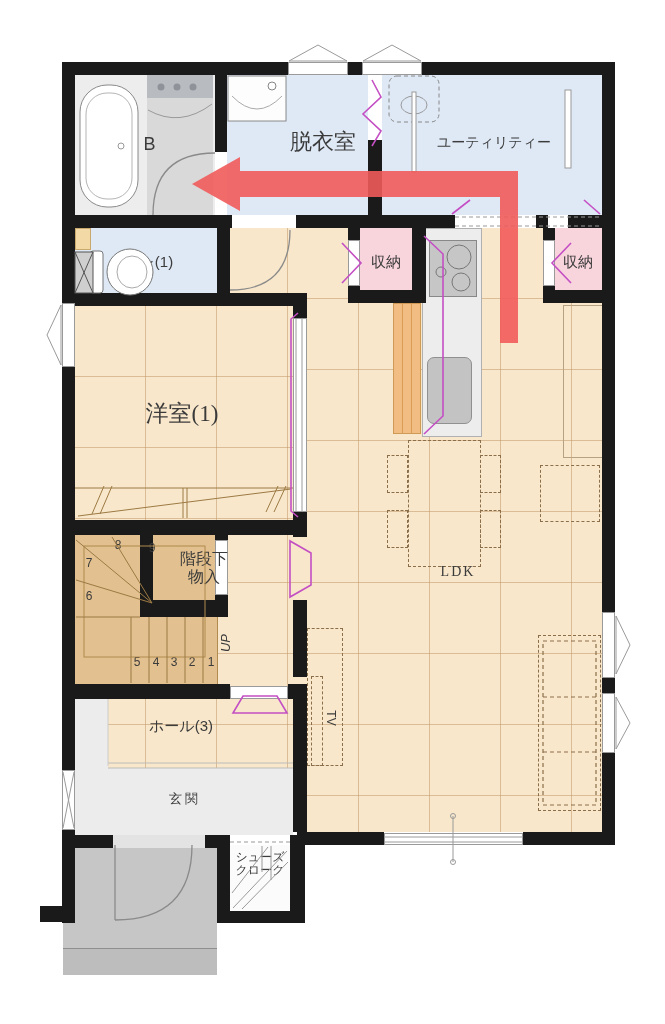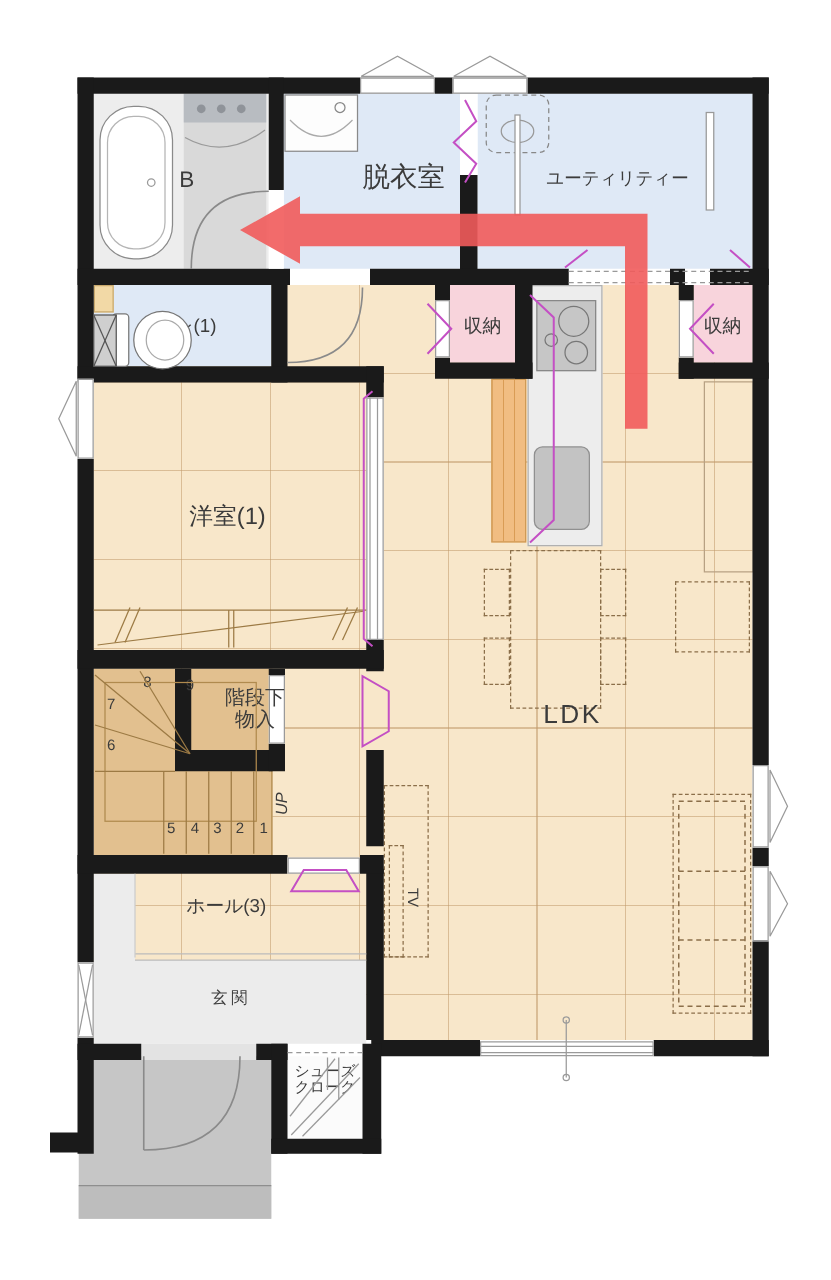--- a/index.html
+++ b/index.html
@@ -283,26 +283,26 @@
 
     <path d="M192,184 L240,157 L240,171 L518,171 L518,343 L500,343 L500,197 L240,197 L240,211 Z" fill="#f15b5b" opacity="0.9"></path>
   </svg>
 
   <div class="lbl" style="left:143px;top:144px;font-size:18px;letter-spacing:6px;">UB</div>
   <div class="lbl" style="left:303px;top:142px;font-size:22px;margin-left:20px;">脱衣室</div>
   <div class="lbl" style="left:494px;top:143px;font-size:14px;">ユーティリティー</div>
   <div class="lbl" style="left:141px;top:262px;font-size:15px;">トイレ(1)</div>
   <div class="lbl" style="left:386px;top:262px;font-size:15px;">収納</div>
   <div class="lbl" style="left:578px;top:262px;font-size:15px;">収納</div>
-  <div class="lbl" style="left:182px;top:414px;font-size:19px;">洋室(1)</div>
+  <div class="lbl" style="left:182px;top:414px;font-size:23px;font-family:Liberation Serif, serif;">洋室(1)</div>
   <div class="lbl" style="left:204px;top:568px;font-size:16px;">
     <span>階段下</span><br>
     <span>物入</span>
   </div>
-  <div class="lbl" style="left:458px;top:572px;font-size:21px;letter-spacing:2px;">LDK</div>
+  <div class="lbl" style="left:458px;top:572px;font-size:14px;letter-spacing:2px;font-family:Liberation Serif, serif;">LDK</div>
   <div class="lbl" style="left:226px;top:643px;font-size:13px;font-style:italic;transform:translate(-50%,-50%) rotate(-90deg);">UP</div>
   <div class="lbl" style="left:181px;top:726px;font-size:15px;">ホール(3)</div>
   <div class="lbl" style="left:185px;top:799px;font-size:13px;letter-spacing:3px;">玄関</div>
   <div class="lbl" style="left:260px;top:864px;font-size:12px;">
     <span>シューズ</span><br>
     <span>クローク</span>
   </div>
   <div class="lbl" style="left:330px;top:718px;font-size:12px;transform:translate(-50%,-50%) rotate(90deg);">TV</div>
 
   <div class="lbl" style="left:118px;top:546px;font-size:12px;">8</div>

